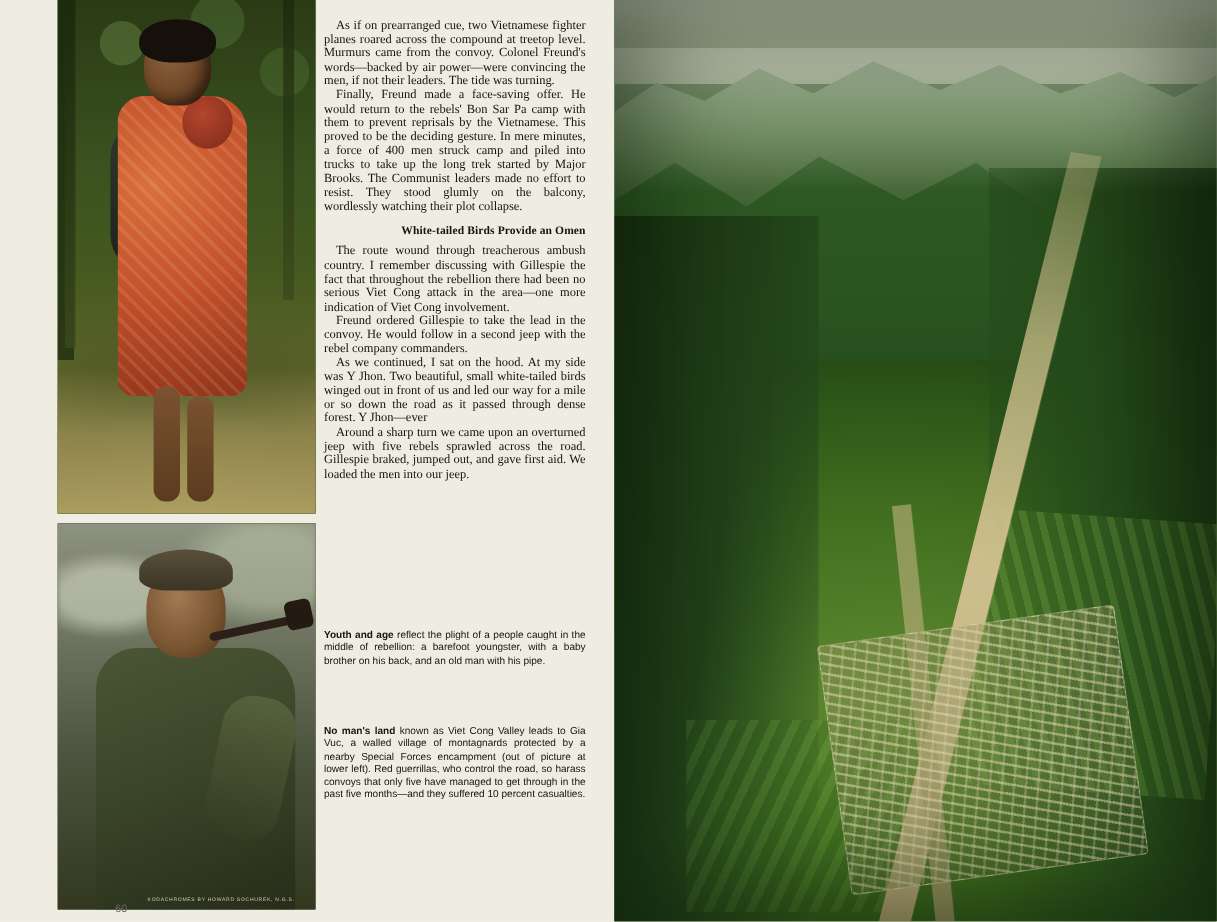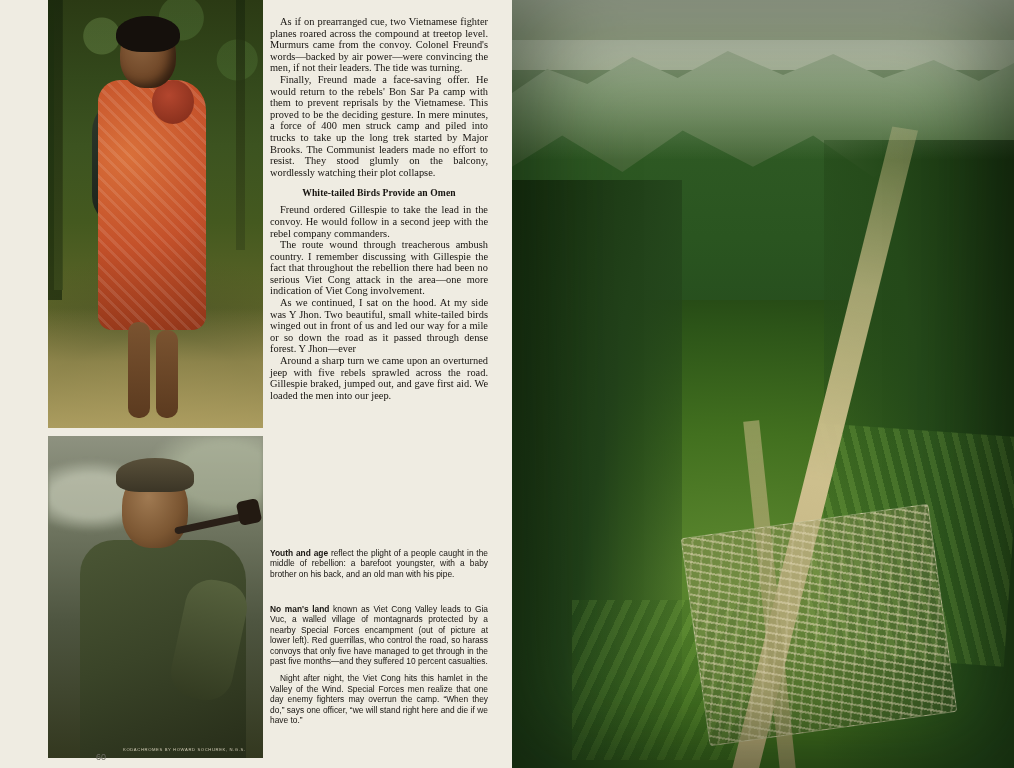--- a/index.html
+++ b/index.html
@@ -189,35 +189,35 @@
     font-size: 10.4px;
     line-height: 11.6px;
     text-align: justify;
     text-indent: 10px;
     margin: 0;
     hyphens: auto;
   }
   .subhead {
     font-size: 9.6px;
     font-weight: bold;
-    text-align: center;
+    text-align: right;
     margin: 9px 0 6px;
     letter-spacing: .1px;
   }
   .caption {
     font-family: "Liberation Sans", sans-serif;
     font-size: 8.4px;
     line-height: 10.4px;
     text-align: justify;
     margin: 0;
     color: #171410;
   }
   .caption b { font-weight: bold; }
   .caption-block { position: absolute; left: 0; }
-  #caption-youth { top: 532px; width: 218px; }
+  #caption-youth { top: 508px; width: 218px; }
   #caption-noman { top: 588px; width: 218px; }
   .cap-p + .cap-p { margin-top: 7px; text-indent: 10px; }
 
   
   .photo-aerial {
     position: absolute;
     left: 512px; top: 0;
     width: 502px; height: 768px;
     overflow: hidden;
     background: #2f5220;
@@ -341,32 +341,31 @@
 
     <div class="folio">60</div>
   </div>
 
   <div class="text-col">
     <p class="body-p">As if on prearranged cue, two Vietnamese fighter planes roared across the compound at treetop level. Murmurs came from the convoy. Colonel Freund's words—backed by air power—were convincing the men, if not their leaders. The tide was turning.</p>
     <p class="body-p">Finally, Freund made a face-saving offer. He would return to the rebels' Bon Sar Pa camp with them to prevent reprisals by the Vietnamese. This proved to be the deciding gesture. In mere minutes, a force of 400 men struck camp and piled into trucks to take up the long trek started by Major Brooks. The Communist leaders made no effort to resist. They stood glumly on the balcony, wordlessly watching their plot collapse.</p>
 
     <div class="subhead">White-tailed Birds Provide an Omen</div>
 
+    <p class="body-p">The route wound through treacherous ambush country. I remember discussing with Gillespie the fact that throughout the rebellion there had been no serious Viet Cong attack in the area—one more indication of Viet Cong involvement.</p>
     <p class="body-p">Freund ordered Gillespie to take the lead in the convoy. He would follow in a second jeep with the rebel company commanders.</p>
-    <p class="body-p">The route wound through treacherous ambush country. I remember discussing with Gillespie the fact that throughout the rebellion there had been no serious Viet Cong attack in the area—one more indication of Viet Cong involvement.</p>
     <p class="body-p">As we continued, I sat on the hood. At my side was Y Jhon. Two beautiful, small white-tailed birds winged out in front of us and led our way for a mile or so down the road as it passed through dense forest. Y Jhon—ever</p>
     <p class="body-p">Around a sharp turn we came upon an overturned jeep with five rebels sprawled across the road. Gillespie braked, jumped out, and gave first aid. We loaded the men into our jeep.</p>
 
     <div class="caption-block" id="caption-youth">
       <p class="caption cap-p" style="text-indent:0;"><b>Youth and age</b><span> reflect the plight of a people caught in the middle of rebellion: a barefoot youngster, with a baby brother on his back, and an old man with his pipe.</span></p>
     </div>
 
     <div class="caption-block" id="caption-noman">
       <p class="caption cap-p" style="text-indent:0;"><b>No man's land</b><span> known as Viet Cong Valley leads to Gia Vuc, a walled village of montagnards protected by a nearby Special Forces encampment (out of picture at lower left). Red guerrillas, who control the road, so harass convoys that only five have managed to get through in the past five months—and they suffered 10 percent casualties.</span></p>
-      <p class="caption cap-p">Night after night, the Viet Cong hits this hamlet in the Valley of the Wind. Special Forces men realize that one day enemy fighters may overrun the camp. “When they do,” says one officer, “we will stand right here and die if we have to.”</p>
     </div>
   </div>
 
   <div class="photo-aerial">
     <div class="aer-sky"></div>
     <div class="aer-far"></div>
     <div class="aer-mid"></div>
     <div class="aer-valley"></div>
     <div class="aer-left-ridge"></div>
     <div class="aer-right-ridge"></div>

